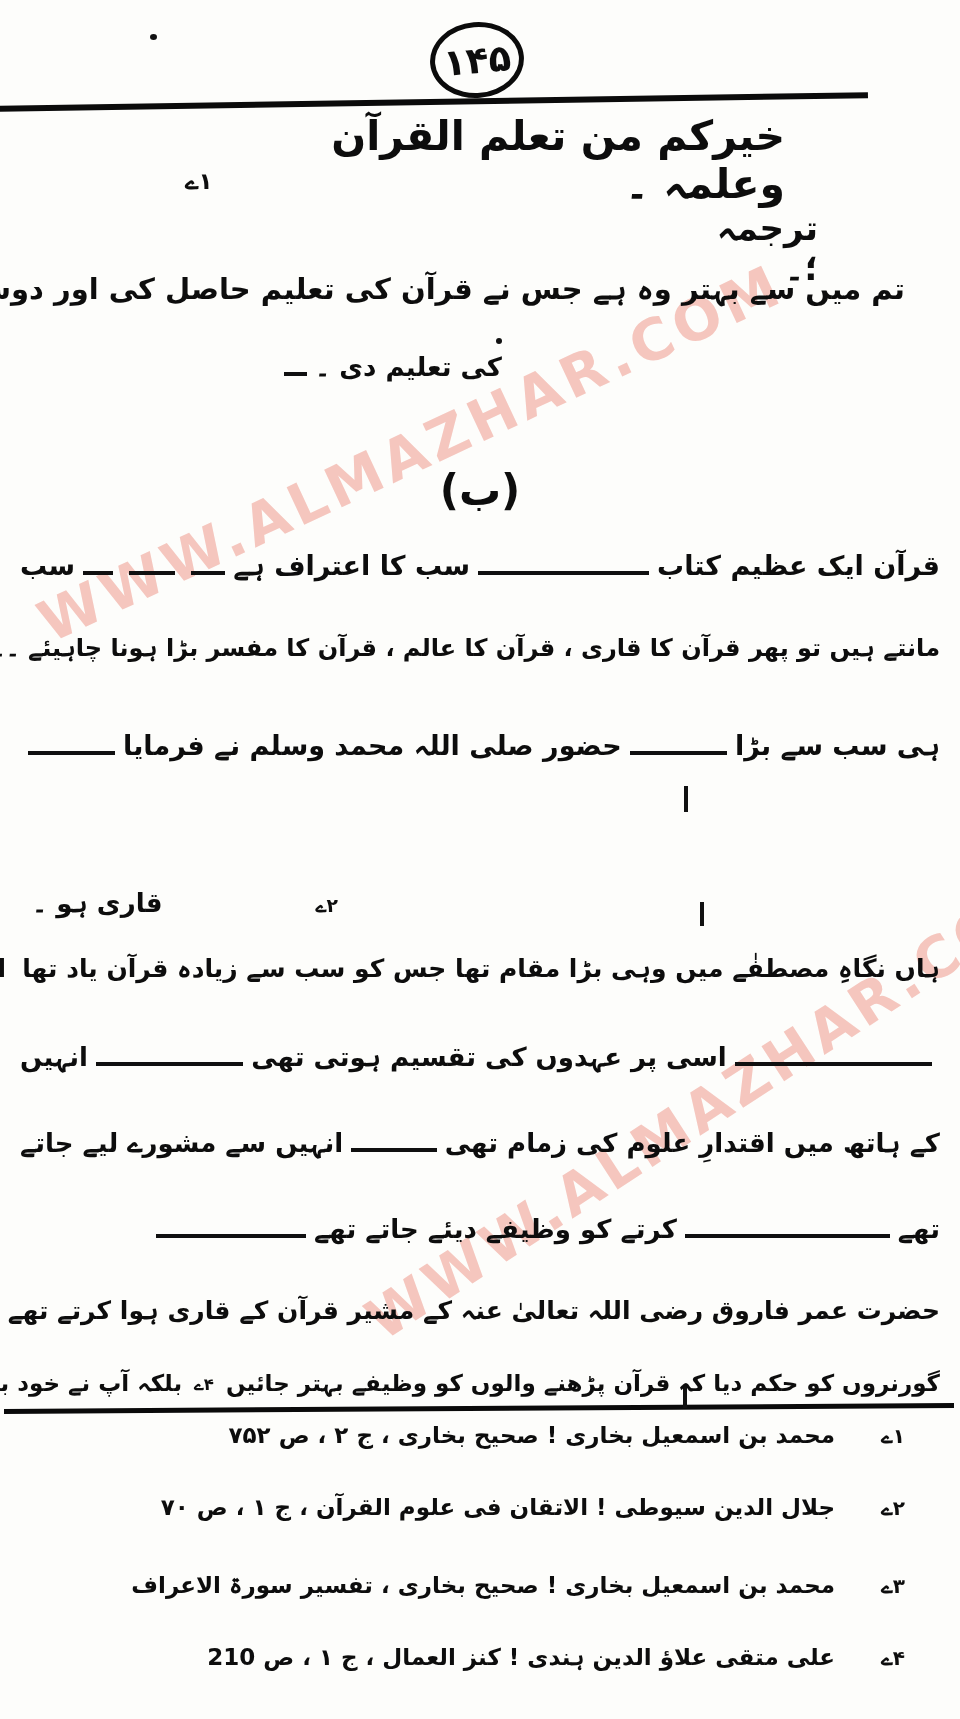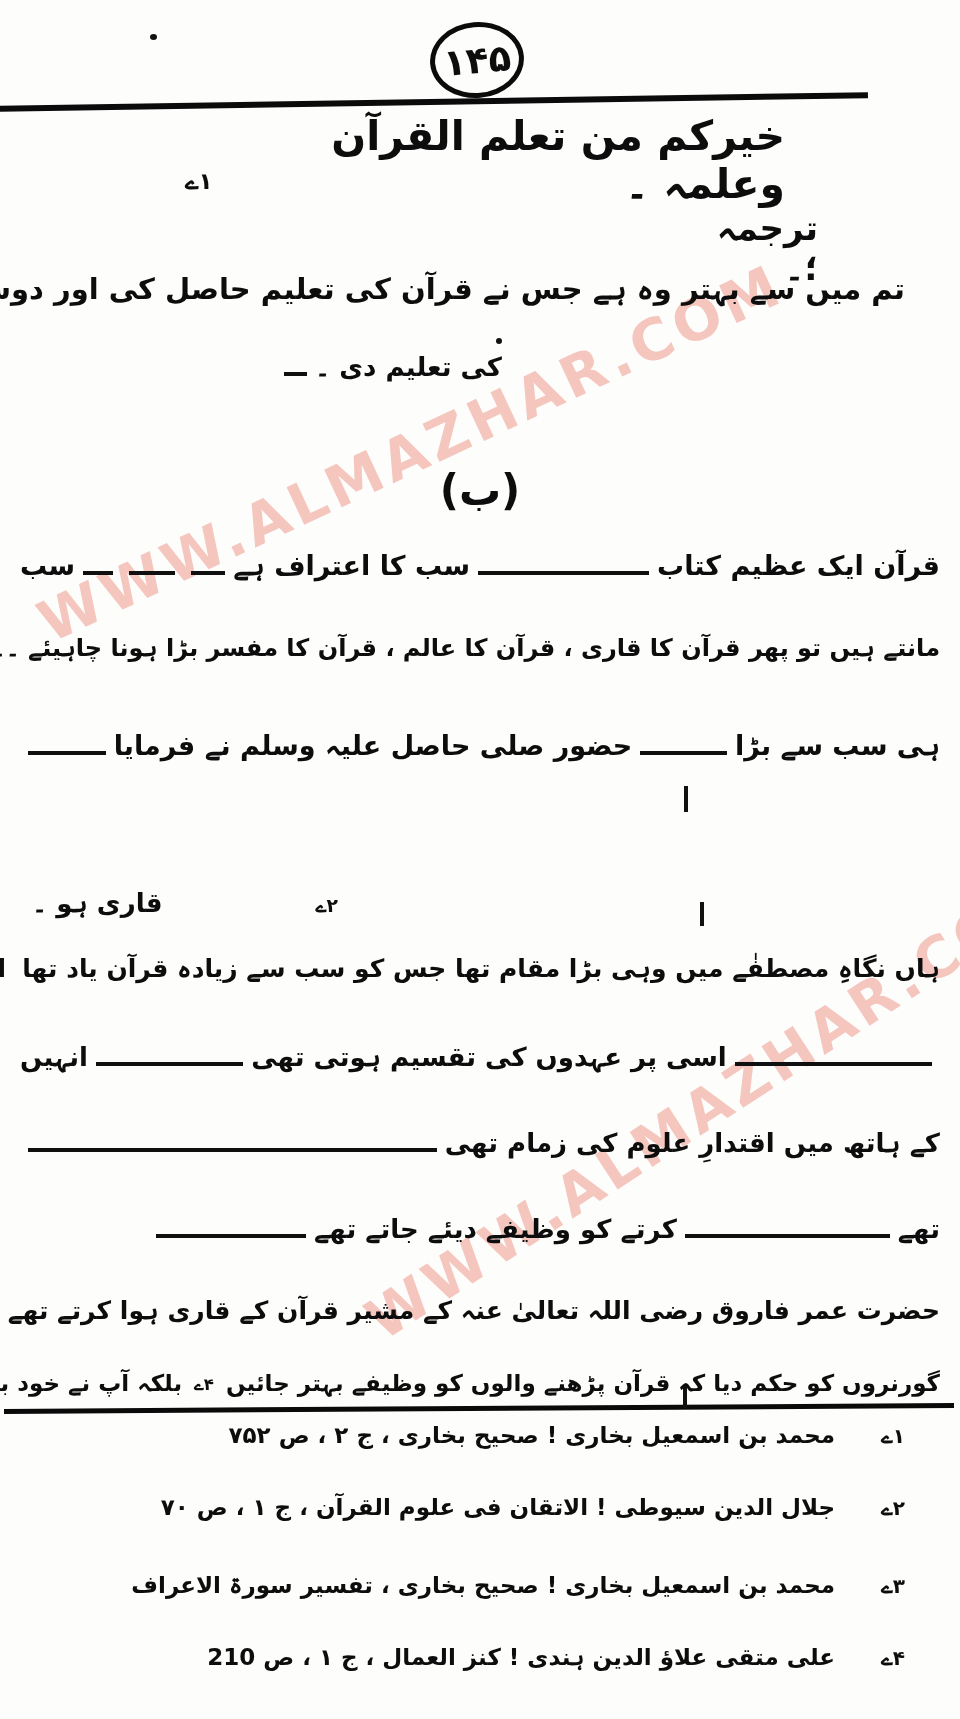--- a/index.html
+++ b/index.html
@@ -104,41 +104,42 @@
       <span class="bblank fixed" style="flex-basis: 30px; width: 30px;"></span>
       <span class="bt">سب</span>
     </div>
   <div class="bline bl1">
       <span class="bt">مانتے ہیں تو پھر قرآن کا قاری ، قرآن کا عالم ، قرآن کا مفسر بڑا ہونا چاہیئے ۔۔۔۔</span>
       <span class="bblank" style="flex-basis: 80px;"></span>
     </div>
   <div class="bline bl2">
       <span class="bt">ہی سب سے بڑا</span>
       <span class="bblank" style="flex-basis: 190px;"></span>
-      <span class="bt">حضور صلی حاصل علیہ وسلم نے فرمایا</span>
+      <span class="bt">حضور صلی اللہ محمد وسلم نے فرمایا</span>
       <span class="bblank" style="flex-basis: 170px;"></span>
     </div>
   <div class="bline bl4">
       <span class="bmark">۲ے</span>
       <span class="bt">قاری ہو ۔</span>
     </div>
   <div class="bline bl5">
       <span class="bt">ہاں نگاہِ مصطفٰے میں وہی بڑا مقام تھا جس کو سب سے زیادہ قرآن یاد تھا</span>
       <span class="bblank" style="flex-basis: 150px;"></span>
       <span class="bt">اسی پر</span>
     </div>
   <div class="bline bl6">
       <span class="bblank" style="flex-basis: 170px;"></span>
       <span class="bt">اسی پر عہدوں کی تقسیم ہوتی تھی</span>
       <span class="bblank" style="flex-basis: 120px;"></span>
       <span class="bt">انہیں</span>
     </div>
   <div class="bline bl7">
       <span class="bt">کے ہاتھ میں اقتدارِ علوم کی زمام تھی</span>
       <span class="bblank" style="flex-basis: 190px;"></span>
+      <span class="bt">انہیں سے مشورے لیے جاتے</span>
     </div>
   <div class="bline bl8">
       <span class="bt">تھے</span>
       <span class="bblank fixed" style="flex-basis: 205px; width: 205px;"></span>
       <span class="bt">کرتے کو وظیفے دیئے جاتے تھے</span>
       <span class="bblank fixed" style="flex-basis: 150px; width: 150px;"></span>
     </div>
   <div class="bline bl9">
       <span class="bt">حضرت عمر فاروق رضی اللہ تعالیٰ عنہ کے مشیر قرآن کے قاری ہوا کرتے تھے</span>
     </div>

